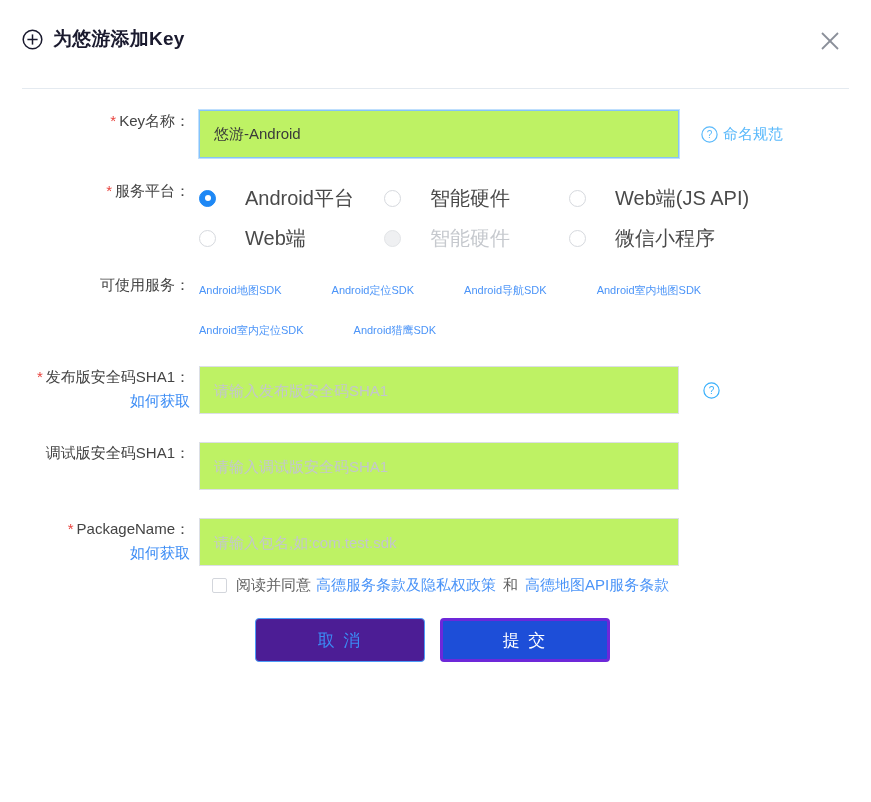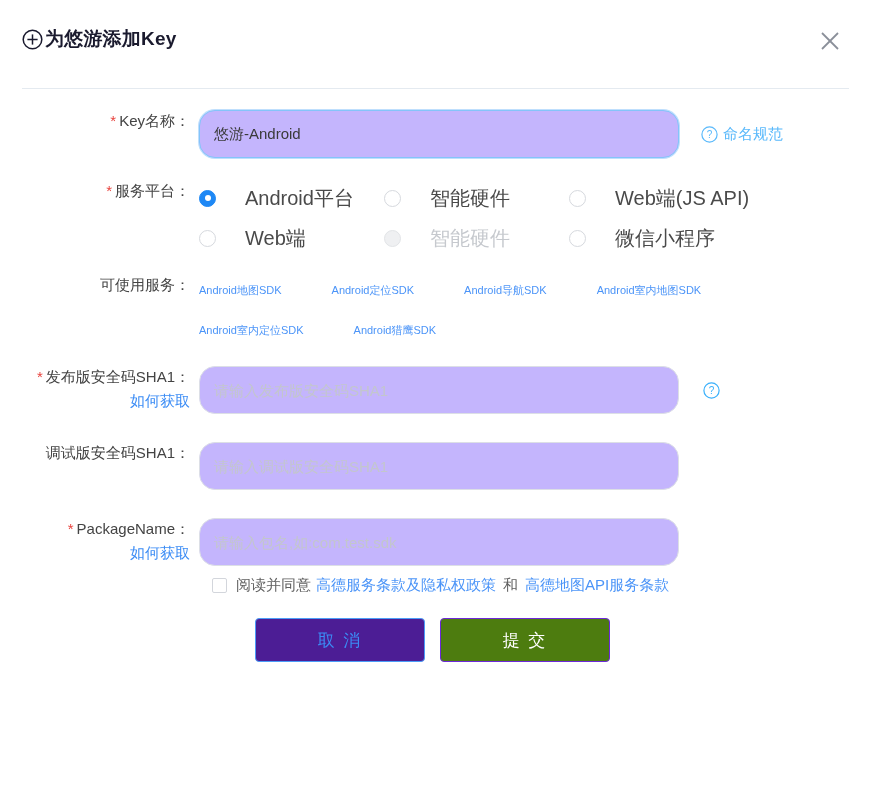--- a/index.html
+++ b/index.html
@@ -26,21 +26,21 @@
   .dialog-header {
     position: relative;
     height: 78px;
   }
   .dialog-title {
     position: absolute;
     left: 22px;
     top: 26px;
     display: flex;
     align-items: center;
-    gap: 2px;
+    gap: 10px;
     font-size: 19px;
     font-weight: bold;
     color: #1a1a2e;
     letter-spacing: 0.2px;
   }
   .plus-icon {
     display: inline-block;
     width: 21px;
     height: 21px;
     flex: 0 0 auto;
@@ -101,27 +101,27 @@
     flex: 1 1 auto;
     display: flex;
     align-items: flex-start;
   }
 
   .text-input {
     width: 480px;
     height: 48px;
     box-sizing: border-box;
     border: 1px solid #dcdfe6;
-    border-radius: 16px;
+    border-radius: 0;
     padding: 8px 14px;
     font-size: 15px;
     font-family: "Liberation Sans", "DejaVu Sans", sans-serif;
     color: #3a3a3a;
     outline: none;
-    background: #c4b5fd;
+    background: #bef264;
   }
   .text-input::placeholder {
     color: #c3c6cd;
   }
   .text-input.focused {
     border-color: #84c4fa;
     box-shadow: 0 0 0 1px #bfdffd;
   }
 
   .hint-link {
@@ -265,22 +265,22 @@
     cursor: pointer;
     box-sizing: border-box;
     letter-spacing: 2px;
   }
   .btn-cancel {
     background: #4c1d95;
     border: 1px solid #4b9cf8;
     color: #3b8cf5;
   }
   .btn-submit {
-    background: #4d7c0f;
-    border: 1px solid #6d28d9;
+    background: #1d4ed8;
+    border: 3px solid #6d28d9;
     color: #ffffff;
   }
 
   .mt-radio { margin-top: 2px; }
   .row-keyname { margin-bottom: 20px; }
   .row-platform { margin-bottom: 14px; }
   .row-services { margin-bottom: 16px; }
   .row-sha1 { margin-bottom: 28px; }
   .row-debug { margin-bottom: 28px; }
   .row-pkg { margin-bottom: 0; }

